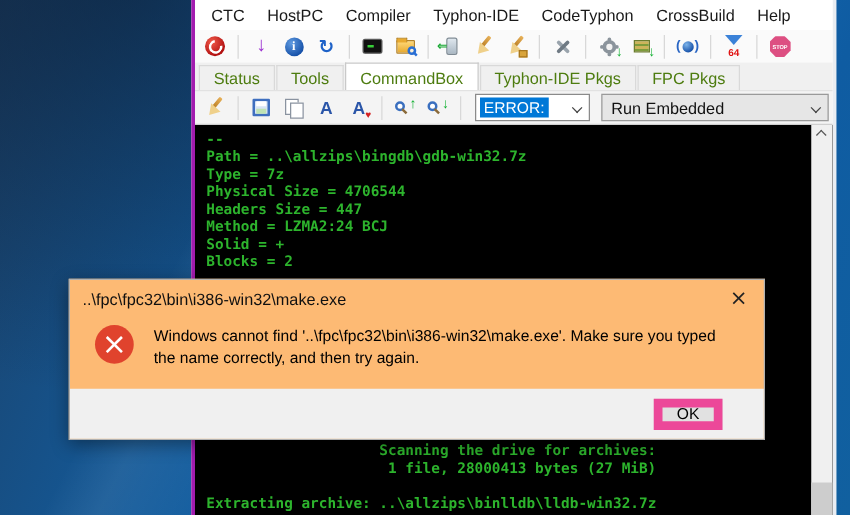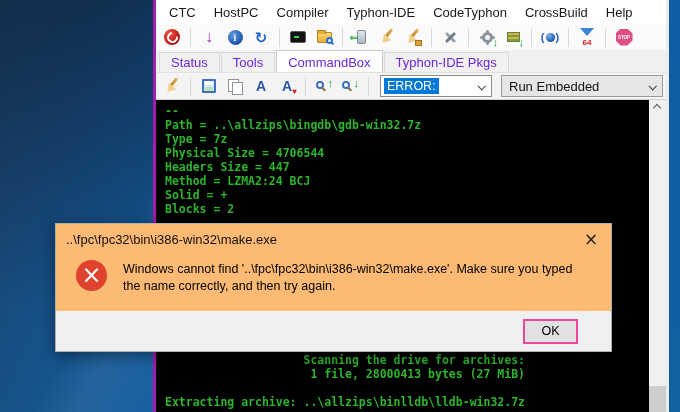--- a/index.html
+++ b/index.html
@@ -73,48 +73,48 @@
   .ic-copy::before { left:0; top:0; } .ic-copy::after { left:4px; top:3px; }
   .glyph-A { color:#2a55a8; font-size:14px; font-weight:bold; line-height:1; }
   .heart { position:absolute; right:1px; bottom:1px; color:#d42121; font-size:8px; line-height:1; }
   .ic-zoom { position:relative; width:18px; height:18px; }
   .ic-zoom .ring { position:absolute; left:1px; top:4px; width:8px; height:8px; border:2px solid #3a6fbf; border-radius:50%; background:#fff; }
   .ic-zoom .ring::after { content:""; position:absolute; right:-4px; bottom:-3px; width:5px; height:2px; background:#8a6a3a; transform:rotate(45deg); }
   .ic-zoom .dir { position:absolute; right:0; top:1px; font-size:11px; font-weight:bold; color:#0faf2f; line-height:1; }
 
   
   .tabstrip { height:22px; background:#f0f0f0; display:flex; align-items:flex-end; padding-left:3px; }
-  .tab { font-size:13px; color:#6d28d9; padding:2px 11px 3px; background:#f0f0f0; border:1px solid #d9d9d9; border-bottom:none; margin-right:1px; height:20px; white-space:nowrap; }
+  .tab { font-size:13px; color:#4d7c0f; padding:2px 11px 3px; background:#f0f0f0; border:1px solid #d9d9d9; border-bottom:none; margin-right:1px; height:20px; white-space:nowrap; }
   .tab.active { background:#fff; border-color:#c9c9c9; height:22px; padding-top:4px; z-index:2;margin-top:36px; }
 
   
   .combo { height:22px; border:1px solid #8a8a8a; background:#fff; display:flex; align-items:center; font-size:12.5px; position:relative; padding-left:3px; }
   .combo .chev { position:absolute; right:7px; top:8px; width:6px; height:6px; border-right:1.6px solid #444; border-bottom:1.6px solid #444; transform:rotate(45deg) translateY(-1px); }
-  .combo-error { width:112px; margin-left:4px; }
+  .combo-error { width:92px; margin-left:4px; }
   .combo-error .sel { background:#0078d7; color:#fff; padding:1px 3px; }
   .combo-mode { flex:1; margin-left:5px; margin-right:3px; background:#e6e6e6; border-color:#9a9a9a; padding-left:7px; color:#111; font-size:13px; }
 
   
   .console { flex:1; background:#000; position:relative; overflow:hidden; font-family:"DejaVu Sans Mono","Liberation Mono",monospace; font-size:11.5px; font-weight:bold; }
   .console-top { position:absolute; left:9px; top:4px; }
   .console-bottom { position:absolute; left:9px; top:253px; }
   .console-line { height:14px; line-height:14px; white-space:pre; }
   .scrollbar { position:absolute; right:0; top:0; bottom:0; width:17px; background:#f0f0f0; }
   .sb-up { position:absolute; top:5px; left:5px; width:6px; height:6px; border-left:1.6px solid #555; border-top:1.6px solid #555; transform:rotate(45deg); }
   .sb-thumb { position:absolute; bottom:0; left:0; width:17px; height:26px; background:#cdcdcd; }
 
   
   .dialog { position:absolute; left:55px; top:223px; width:557px; height:129px; background:#fdba74; border:1px solid #b0b0b0; box-shadow:0 4px 14px rgba(0,0,0,0.42); display:flex; flex-direction:column; z-index:10; }
   .dlg-titlebar { height:30px; display:flex; align-items:center; padding-left:10px; font-size:13px; color:#101010; }
   .dlg-close { margin-left:auto; width:40px; height:30px; display:flex; align-items:center; justify-content:center; font-size:17px; color:#222; font-family:"DejaVu Sans",sans-serif; }
   .dlg-body { flex:1; display:flex; align-items:flex-start; padding:6px 16px 0 20px; gap:16px; }
   .err-icon { width:31px; height:31px; border-radius:50%; background:#e0432d; color:#fff; display:flex; align-items:center; justify-content:center; font-size:24px; line-height:1; flex:0 0 auto; font-family:"DejaVu Sans",sans-serif; padding-bottom:2px; }
   .dlg-message { font-size:12.5px; line-height:17px; color:#000; max-width:455px; padding-top:1px; }
   .dlg-footer { height:40px; background:#f0f0f0; display:flex; align-items:center; justify-content:flex-end; padding-right:33px; }
-  .ok-btn { width:55px; height:25px; background:#e1e1e1; border:2px solid #ec4899; font-size:12.5px; color:#000; display:flex; align-items:center; justify-content:center; font-family:"Liberation Sans",sans-serif; }
+  .ok-btn { width:55px; height:25px; background:#e1e1e1; border:7px solid #ec4899; font-size:12.5px; color:#000; display:flex; align-items:center; justify-content:center; font-family:"Liberation Sans",sans-serif; }
 </style>
 </head>
 <body>
 
 <div class="desktop"></div>
 
 <div class="app-window">
 
   <div class="menubar">
     <div class="menu-item">CTC</div>
@@ -194,20 +194,21 @@
     <div class="tbtn">
         <span class="ic-stop">STOP</span>
       </div>
   </div>
 
   <div class="tabstrip">
     <div class="tab">Status</div>
     <div class="tab">Tools</div>
     <div class="tab active">CommandBox</div>
     <div class="tab">Typhon-IDE Pkgs</div>
+    <div class="tab">FPC Pkgs</div>
   </div>
 
   <div class="toolbar-cmd">
     <div class="tbtn">
         <span class="ic-broom">
           <span class="handle"></span>
           <span class="brush"></span>
         </span>
       </div>
     <div class="sep"></div>

